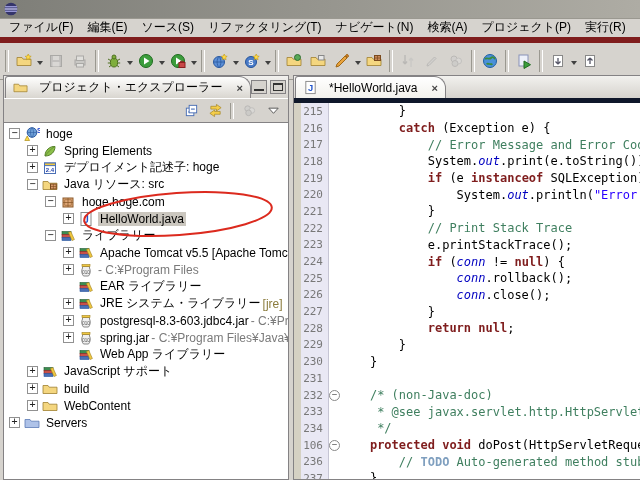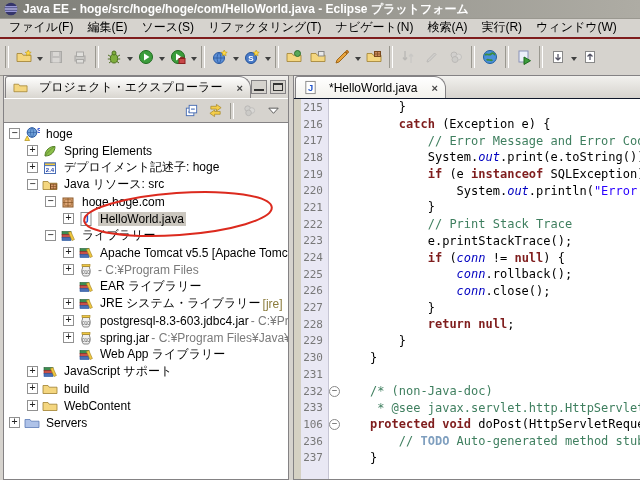--- a/index.html
+++ b/index.html
@@ -2,21 +2,21 @@
 <html><head>
 <meta charset="utf-8">
 <style>
   html,body{margin:0;padding:0}
   body{width:640px;height:480px;overflow:hidden;background:#D6D3CE;
        font-family:"Liberation Sans","DejaVu Sans",sans-serif;font-size:12px;color:#000;position:relative}
   
   .titlebar{height:18px;background:linear-gradient(to right,#7E7E78,#AEACA4);color:#fff;
             display:flex;align-items:center;gap:5px;padding:0 4px;font-weight:bold;white-space:nowrap;overflow:hidden}
   .titlebar .icon{width:14px;height:14px;flex:none}
-  .menubar{height:19px;display:flex;align-items:center;background:#D6D3CE;border-bottom:2px solid #7f1d1d;
+  .menubar{height:19px;display:flex;align-items:center;background:#D6D3CE;border-bottom:6px solid #7f1d1d;
            box-shadow:0 1px 0 #9A9890 inset;padding-left:2px;white-space:nowrap;overflow:hidden}
   .menu-item{padding:2px 7px;cursor:default}
   .toolbar{height:36px;display:flex;align-items:center;background:#D6D3CE;padding:0 2px;
            border-bottom:1px solid #9A9890;white-space:nowrap;overflow:hidden}
   .tb-sep{width:2px;height:22px;margin:0 3px;border-left:1px solid #9A9890;border-right:1px solid #fff;flex:none}
   .tb-btn{width:24px;height:24px;border:1px solid transparent;background:transparent;display:flex;
           align-items:center;justify-content:center;flex:none;padding:0}
   .tb-btn .icon{width:16px;height:16px;display:block}
   .tb-btn.disabled .icon{opacity:.45;filter:grayscale(1)}
   .dd{width:0;height:0;border:3px solid transparent;border-top:4px solid #404040;margin:6px 1px 0 1px;flex:none}
@@ -49,21 +49,21 @@
   .expander{width:9px;height:9px;flex:none;border:1px solid #919191;background:#fff;color:#222;
             font-size:10px;line-height:7px;text-align:center;margin-right:4px;font-family:"DejaVu Sans Mono",monospace}
   .exp-spacer{width:15px;flex:none}
   .tree-icon{width:16px;height:16px;flex:none;margin-right:4px}
   .tree-label{padding:0 2px}
   .tree-label.sel{background:#CBC7BF}
   .dec{color:#7A7A7A}
   .tag{color:#8A7B3C}
   .ellipse-note{position:absolute;left:76px;top:63px;pointer-events:none}
   
-  .code-area{flex:1;position:relative;background:#fff;overflow:hidden;border-top:1px solid #0f172a}
+  .code-area{flex:1;position:relative;background:#fff;overflow:hidden;border-top:5px solid #0f172a}
   .strip-anno{position:absolute;left:0;top:0;bottom:0;width:7px;background:#D5D1C3}
   .strip-ln{position:absolute;left:7px;top:0;bottom:0;width:27px;background:#E9E8F4;border-right:1px solid #C6C5D4}
   .code-lines{position:relative}
   .code-row{height:16.7px;display:flex;align-items:center;font-family:"DejaVu Sans Mono","Liberation Mono",monospace;
             font-size:12px;white-space:nowrap}
   .ln{width:34px;flex:none;text-align:right;padding-right:5px;box-sizing:border-box;color:#787878;font-size:11px}
   .fold{width:13px;flex:none;display:flex;align-items:center;justify-content:center}
   .fold-marker{width:9px;height:9px;border:1px solid #888;border-radius:50%;background:#fff;color:#555;
                font-size:9px;line-height:7px;text-align:center}
   .src{white-space:pre}
@@ -78,30 +78,30 @@
 
 <div class="titlebar">
   <span class="icon">
     <svg viewBox="0 0 16 16">
         <circle cx="8" cy="8" r="7.2" fill="#35356B"></circle>
       <rect x="1.2" y="4.6" width="13.6" height="1.6" fill="#9A9AD8"></rect>
       <rect x="0.8" y="7.2" width="14.4" height="1.6" fill="#C0C0E8"></rect>
       <rect x="1.2" y="9.8" width="13.6" height="1.6" fill="#9A9AD8"></rect>
       </svg>
   </span>
-  <span>Java EE - hoge/src/hoge/hoge/com/HelloWorld.java - Eclipse プラットフォーム</span>
 </div>
 
 <div class="menubar" id="menubar">
     <span class="menu-item">ファイル(F)</span>
     <span class="menu-item">編集(E)</span>
     <span class="menu-item">ソース(S)</span>
     <span class="menu-item">リファクタリング(T)</span>
     <span class="menu-item">ナビゲート(N)</span>
     <span class="menu-item">検索(A)</span>
+    <span class="menu-item">プロジェクト(P)</span>
     <span class="menu-item">実行(R)</span>
     <span class="menu-item">ウィンドウ(W)</span>
   </div>
 <div class="toolbar" id="toolbar">
     <span class="tb-sep"></span>
     <button class="tb-btn">
       <span class="icon">
         <svg viewBox="0 0 16 16">
           <path d="M1 12.5V4.5h5l1.2 1.7H15v6.3z" fill="#F4D67F" stroke="#A08030" stroke-width=".8"></path>
           <path d="M12.2 1l.9 2 2.1.3-1.6 1.4.5 2.1-1.9-1.1-1.9 1.1.5-2.1L9.2 3.3l2.1-.3z" fill="#FFD948" stroke="#B89000" stroke-width=".5"></path>
@@ -646,20 +646,25 @@
               <span class="fold-marker">−</span>
             </span>
             <span class="src"><span class="p">    </span><span class="c">/* (non-Java-doc)</span></span>
           </div>
           <div class="code-row">
             <span class="ln">233</span>
             <span class="fold"></span>
             <span class="src"><span class="p">    </span><span class="c"> * @see javax.servlet.http.HttpServlet#doPost(HttpServletRequest,</span></span>
           </div>
           <div class="code-row">
+            <span class="ln">234</span>
+            <span class="fold"></span>
+            <span class="src"><span class="p">    </span><span class="c"> */</span></span>
+          </div>
+          <div class="code-row">
             <span class="ln">106</span>
             <span class="fold">
               <span class="fold-marker">−</span>
             </span>
             <span class="src"><span class="p">    </span><span class="k">protected</span><span class="p"> </span><span class="k">void</span><span class="p"> doPost(HttpServletRequest request,</span></span>
           </div>
           <div class="code-row">
             <span class="ln">236</span>
             <span class="fold"></span>
             <span class="src"><span class="p">        </span><span class="c">// </span><span class="t">TODO</span><span class="c"> Auto-generated method stub</span></span>

